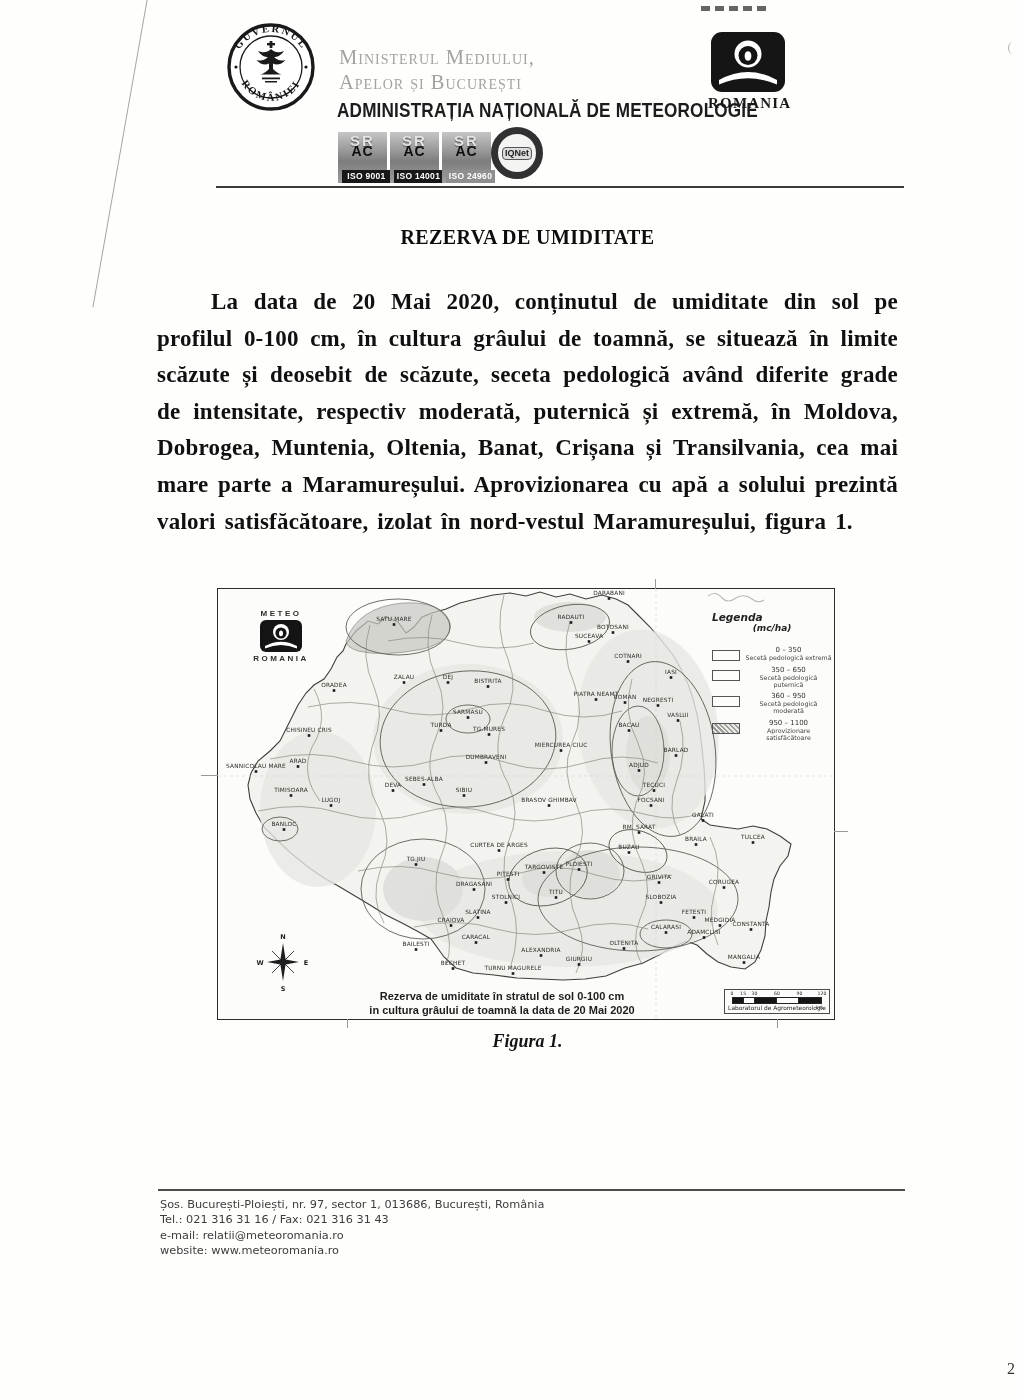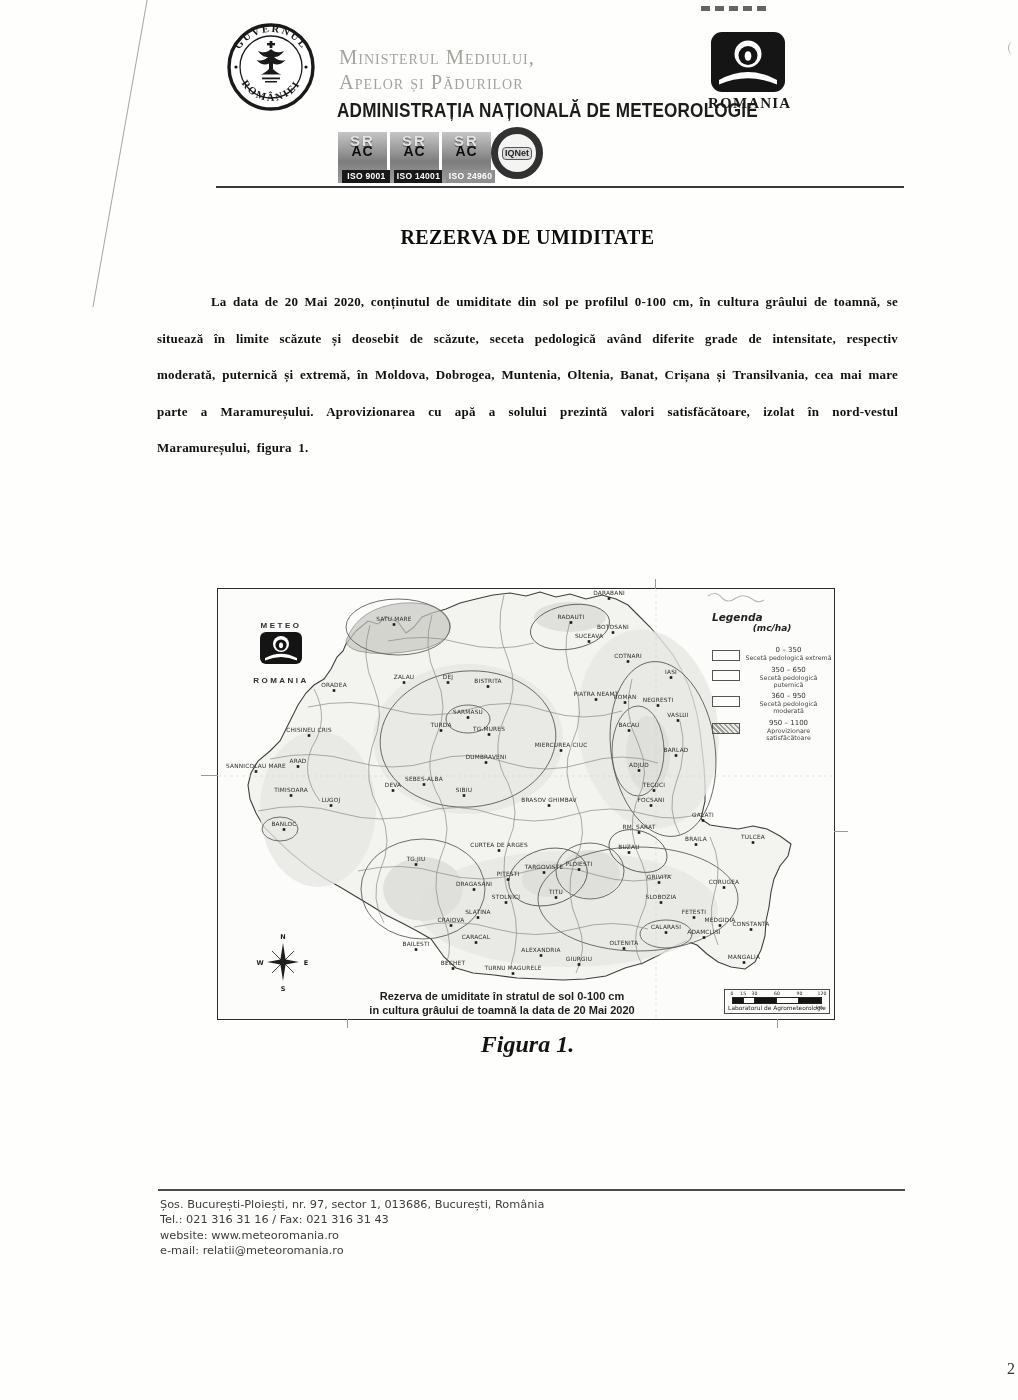--- a/index.html
+++ b/index.html
@@ -35,31 +35,31 @@
   .badge.light .iso{background:#8f8f8f;}
   .iqnet{position:absolute;left:491px;top:127px;width:52px;height:52px;border-radius:50%;
         background:#f4f4f2;border:7px solid #313131;box-sizing:border-box;
         display:flex;align-items:center;justify-content:center;font-family:"Liberation Sans",sans-serif;}
   .iqnet span{font-size:9px;font-weight:bold;color:#1e1e1e;background:#dcdcdc;border:1px solid #555;
         border-radius:4px;padding:0 2px;line-height:11px;}
   .header-rule{position:absolute;left:216px;top:186px;width:688px;height:2px;background:#3a3a3a;}
   
   .doc-title{position:absolute;left:157px;top:226px;width:741px;text-align:center;
         font-size:20px;font-weight:bold;letter-spacing:.4px;color:#0d0d0d;}
-  .doc-paragraph{position:absolute;left:157px;top:284px;width:741px;font-size:13px;
+  .doc-paragraph{position:absolute;left:157px;top:284px;width:741px;font-size:23px;
         font-weight:bold;line-height:36.6px;text-align:justify;text-indent:54px;color:#101010;
         letter-spacing:.2px;word-spacing:3px;}
   
   .map-frame{position:absolute;left:217px;top:588px;width:616px;height:430px;
         border:1.6px solid #2c2c2c;background:#fcfcfa;}
   .map-canvas{position:absolute;left:0;top:0;}
   .city-label{font-family:"DejaVu Sans",sans-serif;font-size:5.8px;fill:#2d2d29;text-anchor:middle;letter-spacing:.2px;}
   .city-dot{fill:#1b1b1b;}
   .map-logo{position:absolute;left:28px;top:20px;width:70px;text-align:center;font-family:"Liberation Sans",sans-serif;}
-  .ml-meteo,.ml-romania{font-size:8px;font-weight:bold;letter-spacing:2.5px;color:#2e2e2e;margin-top:12px;}
+  .ml-meteo,.ml-romania{font-size:8px;font-weight:bold;letter-spacing:2.5px;color:#2e2e2e;}
   .ml-box{width:42px;height:32px;background:#141414;border-radius:6px;margin:2px auto;position:relative;}
   .legend{position:absolute;left:494px;top:22px;width:120px;font-family:"DejaVu Sans",sans-serif;}
   .lg-title{text-align:left;font-style:italic;font-weight:bold;font-size:10.5px;color:#222;}
   .lg-sub{text-align:center;font-style:italic;font-weight:bold;font-size:9px;color:#222;margin-bottom:13px;}
   .lg-row{display:flex;align-items:flex-start;gap:5px;margin-bottom:4.5px;}
   .sw{width:26px;height:9px;border:1px solid #555;background:#fdfdfc;margin-top:4px;flex:none;}
   .sw-hatched{background:repeating-linear-gradient(45deg,#9d9d97 0 1.5px,#e9e9e5 1.5px 3.5px);}
   .lg-text{flex:1;text-align:center;}
   .lg-range{display:block;font-size:7px;color:#333;}
   .lg-label{display:block;font-size:6.3px;color:#454545;}
@@ -72,21 +72,21 @@
   .sb-ticks{position:relative;height:6px;margin:0 4px;}
   .sb-tick{position:absolute;top:0;width:12px;text-align:center;font-size:4.6px;color:#222;}
   .sb-bar{display:flex;height:4.5px;margin:0 4px;border:.5px solid #222;position:relative;}
   .sb-seg{height:100%;box-sizing:border-box;border-right:.5px solid #222;}
   .sb-seg.dark{background:#141414;} .sb-seg.lite{background:#fcfcfc;}
   .sb-km{position:absolute;right:-2px;top:6.5px;font-size:4.6px;color:#222;}
   .sb-label{text-align:center;font-size:5.9px;color:#222;margin-top:1.5px;}
   .map-tick{position:absolute;background:#999;}
   
   .figura{position:absolute;left:157px;top:1031px;width:741px;text-align:center;
-        font-size:24px;font-weight:bold;font-style:italic;color:#141414;}
+        font-size:18px;font-weight:bold;font-style:italic;color:#141414;}
   .footer-rule{position:absolute;left:158px;top:1189px;width:747px;height:1.7px;background:#4c4c4c;}
   .footer{position:absolute;left:160px;top:1197px;font-family:"DejaVu Sans",sans-serif;
         font-size:11.3px;line-height:15.3px;color:#3c3c3c;}
   .page-number{position:absolute;left:1007px;top:1360px;font-size:16px;color:#333;}
 </style>
 </head>
 <body>
 
 <div class="page">
 
@@ -113,21 +113,21 @@
       <rect x="42.6" y="18" width="2.8" height="7"></rect>
       <rect x="40" y="20" width="8" height="2.4"></rect>
       <path d="M44 26 C40 30 36 30 31 28 C34.5 33 38 34 41 34 C36.5 38 33.5 38 29.5 37 C33.5 42 39 42.5 42 40.5 L42 46 C39 49 36.5 50.5 33.5 51.5 L54.5 51.5 C51.5 50.5 49 49 46 46 L46 40.5 C49 42.5 54.5 42 58.5 37 C54.5 38 51.5 38 47 34 C50 34 53.5 33 57 28 C52 30 48 30 44 26 Z"></path>
       <rect x="35" y="54.5" width="18" height="1.8"></rect>
       <rect x="38" y="58" width="12" height="1.5"></rect>
     </g>
   </svg>
 
   <div class="ministry">
     <div>Ministerul Mediului,</div>
-    <div>Apelor și Pădurilor</div>
+    <div>Apelor și București</div>
   </div>
 
   <div class="administration">
     <span>ADMINISTRAȚIA NAȚIONALĂ DE METEOROLOGIE</span>
   </div>
 
   <div class="meteo-logo">
     <div class="meteo-box">
       <svg width="74" height="60" viewBox="0 0 74 60">
         <circle cx="37" cy="22" r="13.5" fill="#fff"></circle>
@@ -452,18 +452,18 @@
       <div class="sb-label">Laboratorul de Agrometeorologie</div>
     </div>
   </div>
 
   <div class="figura">Figura 1.</div>
 
   <div class="footer-rule"></div>
   <div class="footer">
     <div>Șos. București-Ploiești, nr. 97,  sector 1, 013686, București, România</div>
     <div>Tel.:  021 316 31 16 / Fax: 021 316 31 43</div>
+    <div>e-mail: relatii@meteoromania.ro</div>
     <div>website: www.meteoromania.ro</div>
-    <div>e-mail: relatii@meteoromania.ro</div>
   </div>
 
   <div class="page-number">2</div>
 </div>
 
 </body></html>

